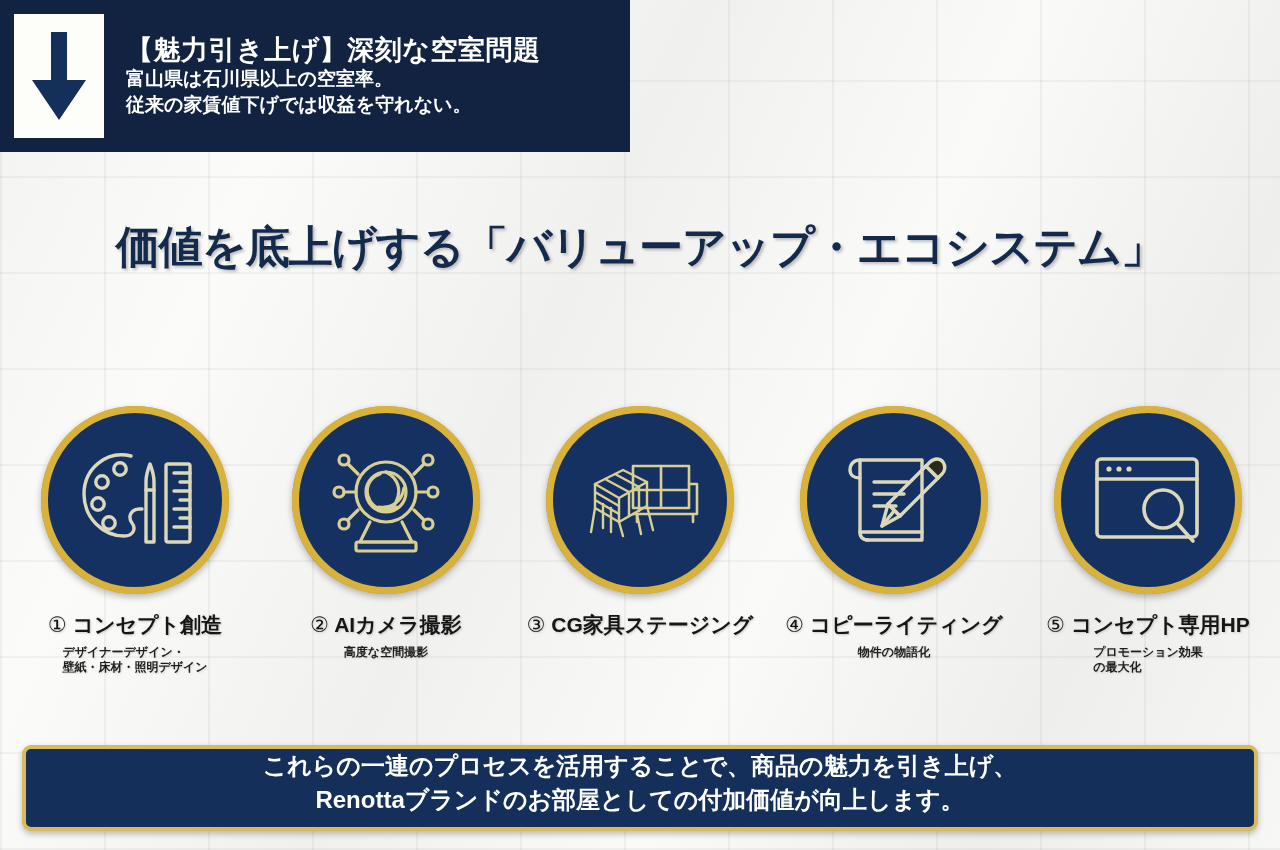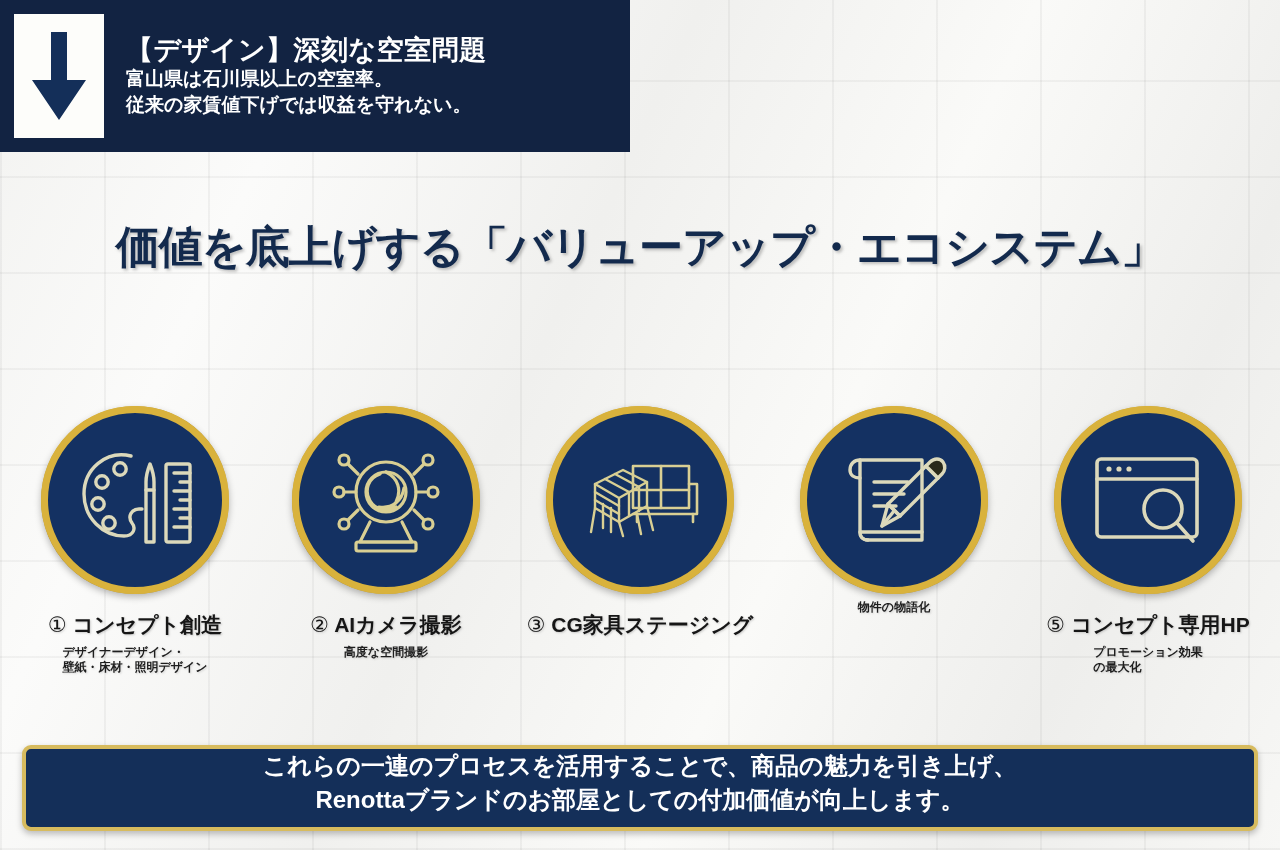--- a/index.html
+++ b/index.html
@@ -140,21 +140,21 @@
 
 <div id="page">
 
   <div class="hdr hdr-left">
     <div class="hdr-iconbox">
       <svg class="arrow-svg" width="62" height="96" viewBox="0 0 62 96">
         <path d="M23 4 H39 V52 H58 L31 92 L4 52 H23 Z" fill="#142f59"></path>
       </svg>
     </div>
     <div class="hdr-text">
-      <div class="hdr-title">【デザイン】深刻な空室問題</div>
+      <div class="hdr-title">【魅力引き上げ】深刻な空室問題</div>
       <div class="hdr-sub">富山県は石川県以上の空室率。</div>
       <div class="hdr-sub" style="margin-top:0">従来の家賃値下げでは収益を守れない。</div>
     </div>
   </div>
 
 
   <div id="main-title">価値を底上げする「バリューアップ・エコシステム」</div>
 
   <div id="steps">
 
@@ -241,20 +241,24 @@
           <path d="M30 96 C24 96 22 92 22 88 H84"></path>
           <path d="M36 38 H70 M36 50 H66 M36 62 H58"></path>
 
           <path d="M88 22 L100 34 L62 72 L50 60 Z"></path>
           <path d="M88 22 L100 34"></path>
           <path d="M92 18 C96 14 102 14 105 18 C108 22 107 27 104 30 L100 34 L88 22 Z" fill="#2a2a1a" stroke="#dcd9bb"></path>
           <path d="M50 60 L44 82 L62 72 Z"></path>
           <path d="M44 82 L56 67"></path>
         </svg>
       </div>
+      <div class="step-label">
+        <span class="num">④</span>
+        <span>コピーライティング</span>
+      </div>
       <div class="step-desc">物件の物語化</div>
     </div>
 
     <div class="step step-4">
       <div class="circle">
         <svg width="118" height="106" viewBox="0 0 118 106" fill="none" stroke="#dcd9bb" stroke-width="3.6" stroke-linecap="round" stroke-linejoin="round">
           <rect x="8" y="12" width="100" height="78" rx="4"></rect>
           <path d="M8 32 H108"></path>
           <circle cx="20" cy="22" r="2.6" fill="#dcd9bb" stroke="none"></circle>
           <circle cx="30" cy="22" r="2.6" fill="#dcd9bb" stroke="none"></circle>

